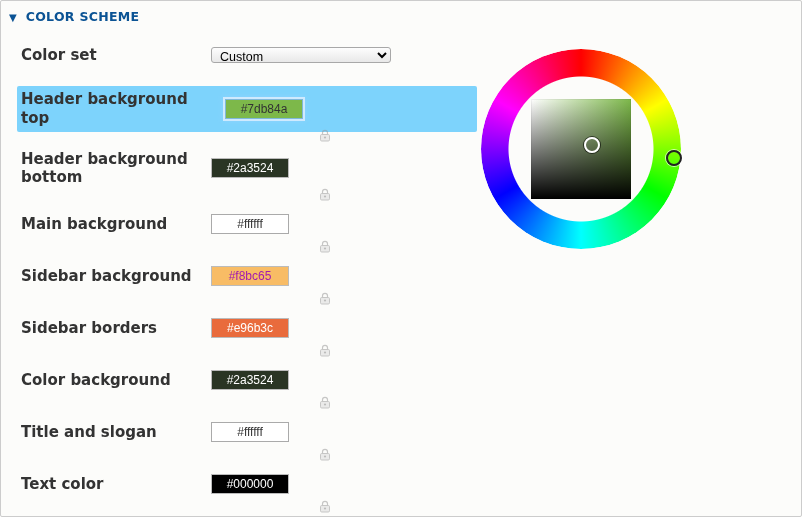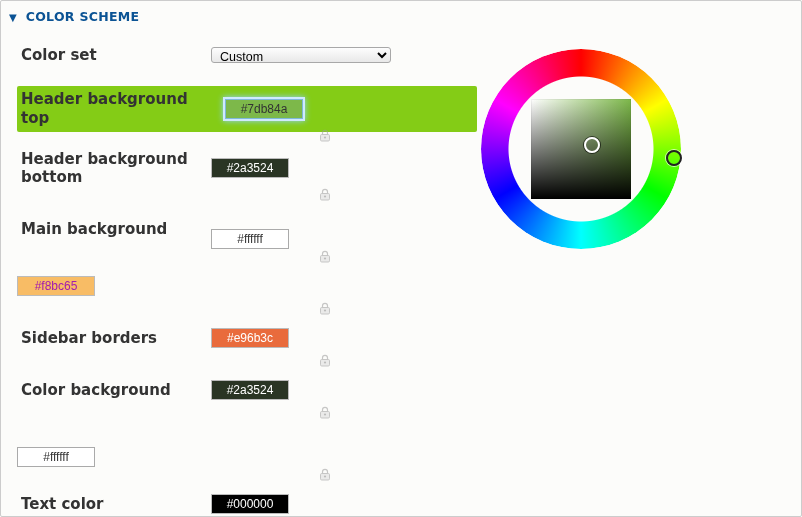--- a/index.html
+++ b/index.html
@@ -6,24 +6,24 @@
   .panel { width:802px; height:517px; box-sizing:border-box; border:1px solid #ccc; border-radius:2px; background:#fcfcfa; position:relative; }
   .header { padding:8px 8px 6px 8px; }
   .header a { text-decoration:none; color:#0b5394; font-weight:bold; font-size:12.5px; letter-spacing:0.3px; }
   .header .tri { color:#0b5394; font-size:10px; margin-right:4px; }
   .body { padding:8px 4px 4px 16px; }
   .row { display:flex; align-items:center; min-height:30px; width:460px; }
   .row-top { padding-top:2px; padding-bottom:16px; }
   .row .lbl { width:190px; font-weight:bold; color:#333; font-size:15px; padding-left:4px; line-height:1.25; }
   .row .ctl { }
   .color-row { padding:4px 0 4px 0; border-radius:2px; }
-  .color-row.selected { background:#84cc16; }
+  .color-row.selected { background:#7dd3fc; }
   .swatch { width:78px; height:20px; text-align:center; line-height:20px; font-size:12px; border:1px solid #bbb; box-sizing:border-box; font-family: Arial, sans-serif; outline:none; }
   .selected .swatch { box-shadow: 0 0 0 2px #cfeafe, 0 0 6px 2px #8fd3fe; border-color:#7fb8d9;margin-left:14px; }
-  .white-swatch { background:#ffffff; color:#333; border:1px solid #aaa;margin-top:20px; }
+  .white-swatch { background:#ffffff; color:#333; border:1px solid #aaa; }
   .lock-row { height:14px; width:460px; position:relative; }
   .lock { position:absolute; left:302px; top:-3px; cursor:pointer; opacity:0.55; }
   select.dropdown {
     width:180px; height:16px; font-size:12.5px;
     background:linear-gradient(#fdfdfd,#e8e8e8);
     border:1px solid #a8a8a8; border-radius:3px;
     padding:1px 4px;
   }
   
   .picker { position:absolute; left:480px; top:48px; width:200px; height:200px; }
@@ -104,20 +104,21 @@
         <div class="lock-row">
           <span class="lock">
             <svg class="lock-icon" viewBox="0 0 12 13">
               <rect x="1.5" y="5.5" width="9" height="6.5" rx="1.2" fill="#dcdcdc" stroke="#9a9a9a" stroke-width="1"></rect>
               <circle cx="6" cy="8.5" r="1.1" fill="#888"></circle>
               <path d="M3.5 5.5 V3.8 a2.5 2.5 0 0 1 5 0 V5.5" fill="none" stroke="#9a9a9a" stroke-width="1.2"></path>
             </svg>
           </span>
         </div>
         <div class="row color-row">
+          <span class="lbl">Sidebar background</span>
           <span class="ctl"><input type="text" class="swatch" value="#f8bc65" style="background: rgb(248, 188, 101); color: #a21caf;"></span>
         </div>
         <div class="lock-row">
           <span class="lock">
             <svg class="lock-icon" viewBox="0 0 12 13">
               <rect x="1.5" y="5.5" width="9" height="6.5" rx="1.2" fill="#dcdcdc" stroke="#9a9a9a" stroke-width="1"></rect>
               <circle cx="6" cy="8.5" r="1.1" fill="#888"></circle>
               <path d="M3.5 5.5 V3.8 a2.5 2.5 0 0 1 5 0 V5.5" fill="none" stroke="#9a9a9a" stroke-width="1.2"></path>
             </svg>
           </span>
@@ -142,20 +143,21 @@
         <div class="lock-row">
           <span class="lock">
             <svg class="lock-icon" viewBox="0 0 12 13">
               <rect x="1.5" y="5.5" width="9" height="6.5" rx="1.2" fill="#dcdcdc" stroke="#9a9a9a" stroke-width="1"></rect>
               <circle cx="6" cy="8.5" r="1.1" fill="#888"></circle>
               <path d="M3.5 5.5 V3.8 a2.5 2.5 0 0 1 5 0 V5.5" fill="none" stroke="#9a9a9a" stroke-width="1.2"></path>
             </svg>
           </span>
         </div>
         <div class="row color-row">
+          <span class="lbl">Title and slogan</span>
           <span class="ctl"><input type="text" class="swatch white-swatch" value="#ffffff" style="background: rgb(255, 255, 255); color: rgb(51, 51, 51);"></span>
         </div>
         <div class="lock-row">
           <span class="lock">
             <svg class="lock-icon" viewBox="0 0 12 13">
               <rect x="1.5" y="5.5" width="9" height="6.5" rx="1.2" fill="#dcdcdc" stroke="#9a9a9a" stroke-width="1"></rect>
               <circle cx="6" cy="8.5" r="1.1" fill="#888"></circle>
               <path d="M3.5 5.5 V3.8 a2.5 2.5 0 0 1 5 0 V5.5" fill="none" stroke="#9a9a9a" stroke-width="1.2"></path>
             </svg>
           </span>

